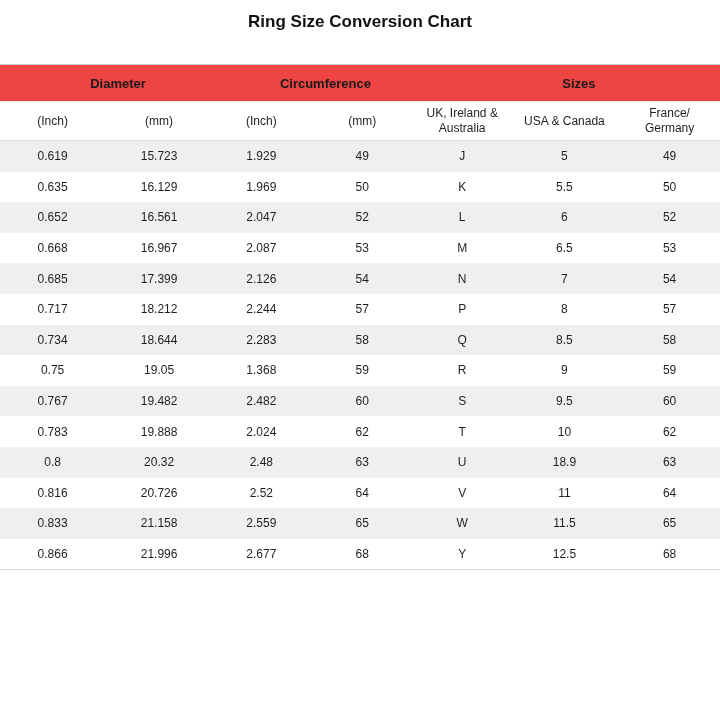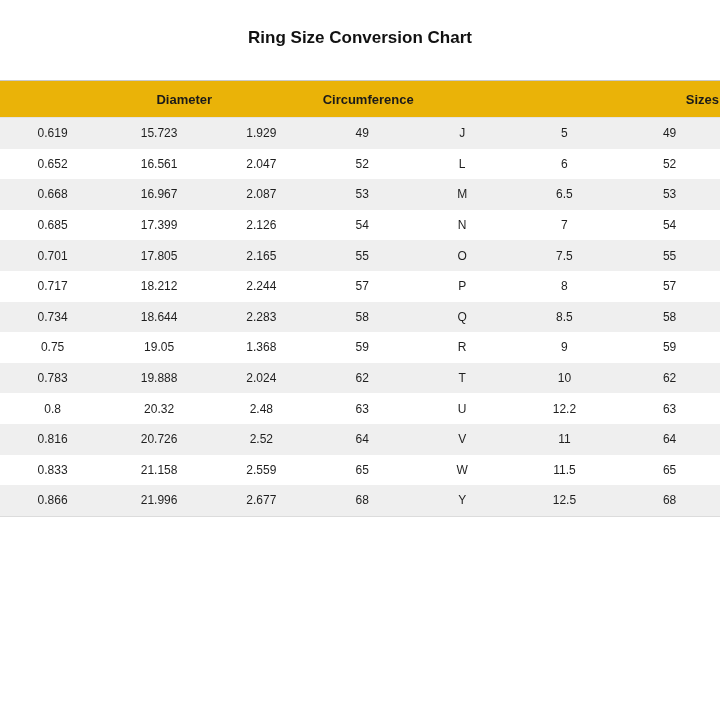--- a/index.html
+++ b/index.html
@@ -8,39 +8,39 @@
     background: #ffffff;
   }
   body {
     width: 720px;
     height: 720px;
     font-family: "Liberation Sans", sans-serif;
     color: #1f1f1f;
     overflow: hidden;
   }
   .page-title {
-    margin: 16px;
+    margin: 0;
     padding-top: 12px;
     text-align: center;
     font-size: 17px;
     font-weight: bold;
     color: #111111;
   }
   table.conversion-table {
     width: 100%;
     border-collapse: collapse;
     table-layout: fixed;
     margin-top: 32px;
   }
   thead tr.group-header-row th {
-    background: #eab308;
+    background: #ef4444;
     height: 34px;
     font-size: 13px;
     font-weight: bold;
-    text-align: right;
+    text-align: center;
     vertical-align: middle;
     border-top: 1px solid #c9c9c9;
     border-bottom: 1px solid #e3e3e3;
     color: #1a1a1a;
     padding-left: 24px;
   }
   thead tr.sub-header-row th {
     background: #ffffff;
     height: 38px;
     font-size: 12px;
@@ -83,32 +83,50 @@
     <col style="width:13.2%">
     <col style="width:15.2%">
     <col style="width:14.0%">
   </colgroup>
   <thead>
     <tr class="group-header-row">
       <th colspan="2">Diameter</th>
       <th colspan="2">Circumference</th>
       <th colspan="3">Sizes</th>
     </tr>
+    <tr class="sub-header-row">
+      <th>(Inch)</th>
+      <th>(mm)</th>
+      <th>(Inch)</th>
+      <th>(mm)</th>
+      <th>UK, Ireland &amp; Australia</th>
+      <th>USA &amp; Canada</th>
+      <th>France/ Germany</th>
+    </tr>
   </thead>
   <tbody>
       <tr>
         <td>0.619</td>
         <td>15.723</td>
         <td>1.929</td>
         <td>49</td>
         <td>J</td>
         <td>5</td>
         <td>49</td>
       </tr>
       <tr>
+        <td>0.635</td>
+        <td>16.129</td>
+        <td>1.969</td>
+        <td>50</td>
+        <td>K</td>
+        <td>5.5</td>
+        <td>50</td>
+      </tr>
+      <tr>
         <td>0.652</td>
         <td>16.561</td>
         <td>2.047</td>
         <td>52</td>
         <td>L</td>
         <td>6</td>
         <td>52</td>
       </tr>
       <tr>
         <td>0.668</td>
@@ -122,29 +140,20 @@
       <tr>
         <td>0.685</td>
         <td>17.399</td>
         <td>2.126</td>
         <td>54</td>
         <td>N</td>
         <td>7</td>
         <td>54</td>
       </tr>
       <tr>
-        <td>0.701</td>
-        <td>17.805</td>
-        <td>2.165</td>
-        <td>55</td>
-        <td>O</td>
-        <td>7.5</td>
-        <td>55</td>
-      </tr>
-      <tr>
         <td>0.717</td>
         <td>18.212</td>
         <td>2.244</td>
         <td>57</td>
         <td>P</td>
         <td>8</td>
         <td>57</td>
       </tr>
       <tr>
         <td>0.734</td>
@@ -158,35 +167,44 @@
       <tr>
         <td>0.75</td>
         <td>19.05</td>
         <td>1.368</td>
         <td>59</td>
         <td>R</td>
         <td>9</td>
         <td>59</td>
       </tr>
       <tr>
+        <td>0.767</td>
+        <td>19.482</td>
+        <td>2.482</td>
+        <td>60</td>
+        <td>S</td>
+        <td>9.5</td>
+        <td>60</td>
+      </tr>
+      <tr>
         <td>0.783</td>
         <td>19.888</td>
         <td>2.024</td>
         <td>62</td>
         <td>T</td>
         <td>10</td>
         <td>62</td>
       </tr>
       <tr>
         <td>0.8</td>
         <td>20.32</td>
         <td>2.48</td>
         <td>63</td>
         <td>U</td>
-        <td>12.2</td>
+        <td>18.9</td>
         <td>63</td>
       </tr>
       <tr>
         <td>0.816</td>
         <td>20.726</td>
         <td>2.52</td>
         <td>64</td>
         <td>V</td>
         <td>11</td>
         <td>64</td>

